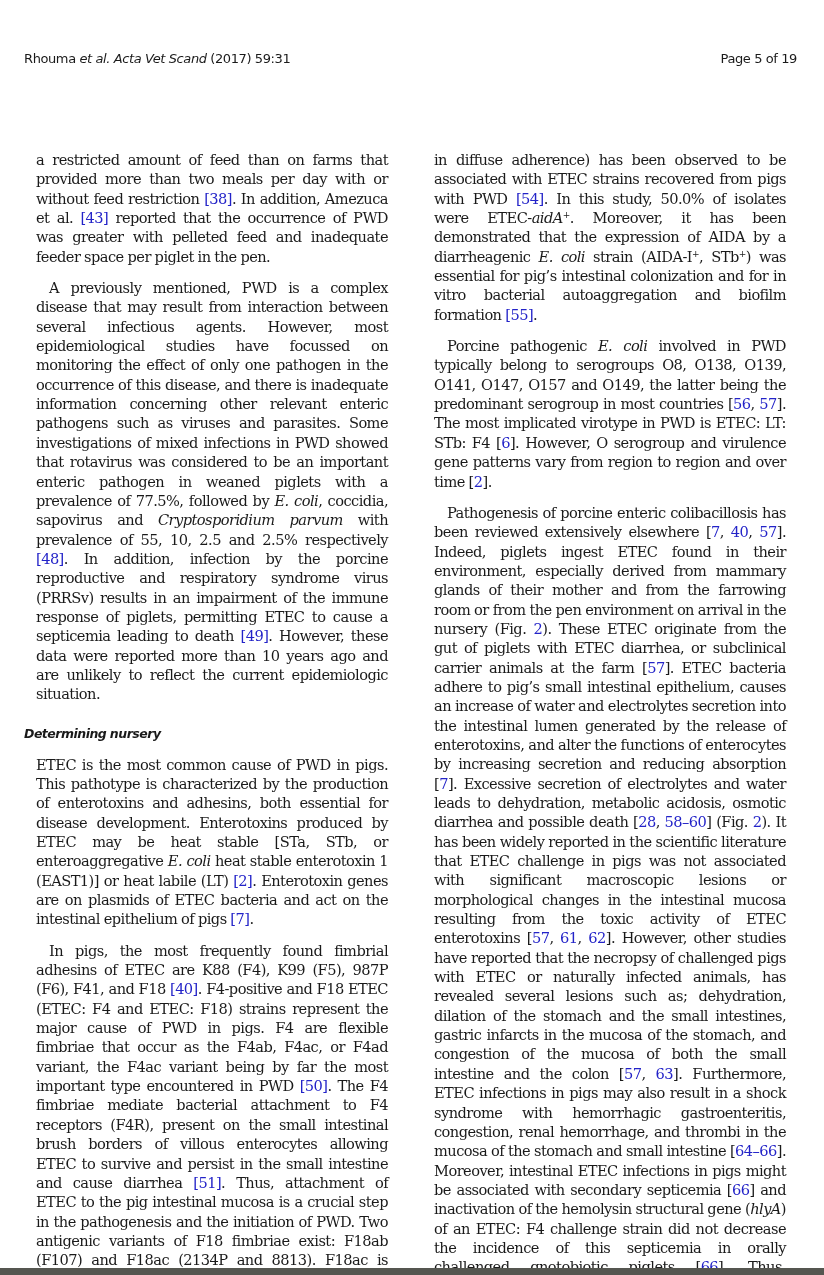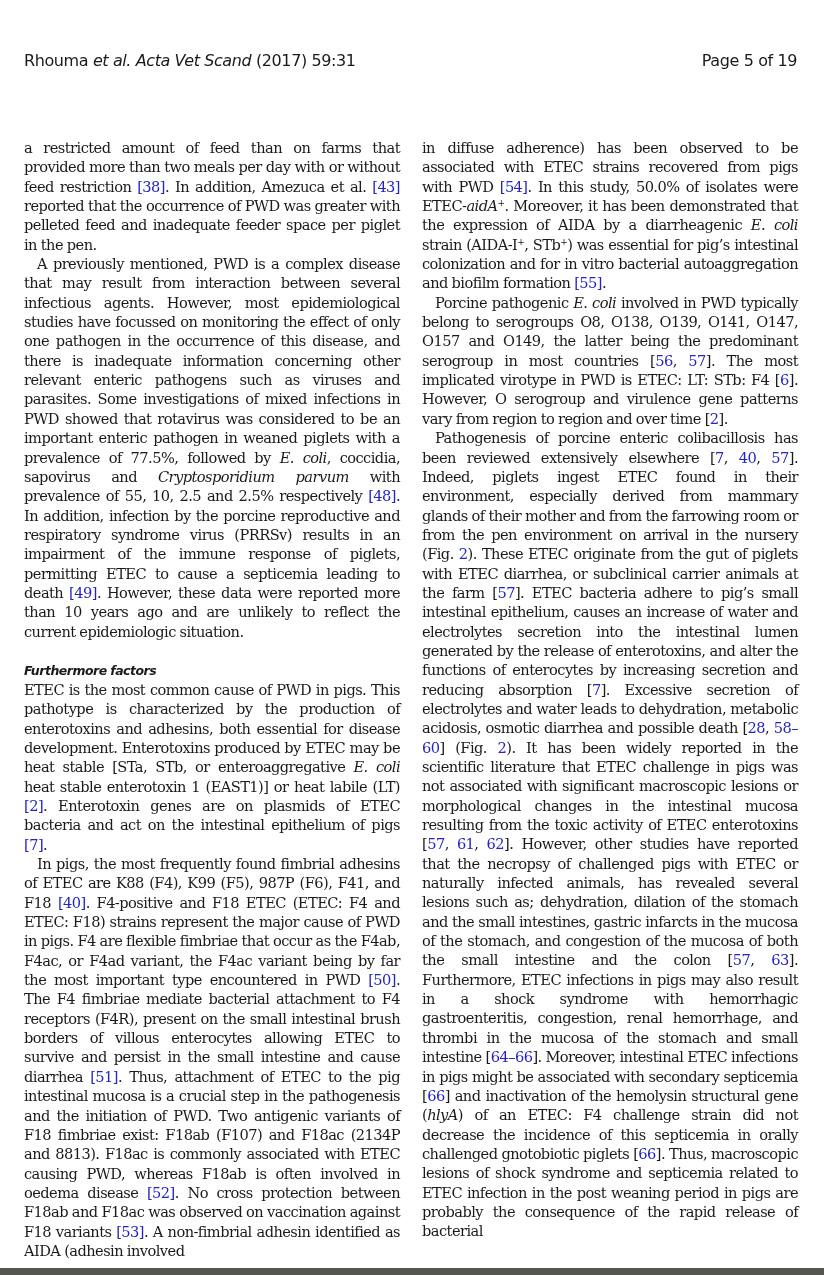--- a/index.html
+++ b/index.html
@@ -1,33 +1,33 @@
 <!DOCTYPE html>
 <html><head>
 <meta charset="utf-8">
 <style>
   html, body { margin: 0; padding: 0; background: #ffffff; }
   body { width: 824px; height: 1275px; position: relative; overflow: hidden; }
   .running-head {
     position: absolute; top: 51px; left: 24px; right: 27px; height: 16px;
-    font-family: "DejaVu Sans", sans-serif; font-size: 16px; color: #1a1a1a;
+    font-family: "DejaVu Sans", sans-serif; font-size: 13px; color: #1a1a1a;
     letter-spacing: -0.4px;
   }
   .running-head .left { position: absolute; left: 0; top: 0; }
   .running-head .right { position: absolute; right: 0; top: 0; margin-left: 28px; }
   .running-head .jr { font-style: italic; }
   .col {
     position: absolute; top: 138px; width: 376px;
     font-family: "DejaVu Serif", "Liberation Serif", serif;
     font-size: 14.6px; line-height: 19.35px; color: #1a1a1a;
     text-align: justify; hyphens: manual; letter-spacing: -0.55px; word-spacing: -0.3px;
   }
   .col.left { left: 24px; }
   .col.right { left: 422px; }
-  .col p { margin: 0; text-indent: 0; }
+  .col p { margin: 12px; text-indent: 0; }
   .col p.ind { text-indent: 13px; }
   .section-heading {
     font-family: "DejaVu Sans", sans-serif; font-style: italic; font-weight: bold;
     font-size: 12.5px; letter-spacing: -0.5px; margin: 20px 0 0 0; line-height: 19px; color: #1a1a1a;
   }
   a.ref { color: #2323c8; text-decoration: none; }
   i { }
   sup { font-size: 9px; line-height: 0; vertical-align: 5px; }
   .bottom-bar {
     position: absolute; left: 0; right: 0; bottom: 0; height: 7px; background: #555650;
@@ -39,21 +39,21 @@
 <div class="running-head">
   <span class="left"><span>Rhouma</span> <span class="jr">et al.</span> <span class="jr">Acta Vet Scand</span><span> (2017) 59:31</span></span>
   <span class="right">Page 5 of 19</span>
 </div>
 
 <div class="col left">
   <p><span>a restricted amount of feed than on farms that provided more than two meals per day with or without feed restriction </span><a class="ref">[38]</a><span>. In addition, Amezuca et al. </span><a class="ref">[43]</a><span> reported that the occurrence of PWD was greater with pelleted feed and inadequate feeder space per piglet in the pen.</span></p>
 
   <p class="ind"><span>A previously mentioned, PWD is a complex disease that may result from interaction between several infectious agents. However, most epidemiological studies have focussed on monitoring the effect of only one pathogen in the occurrence of this disease, and there is inadequate information concerning other relevant enteric pathogens such as viruses and parasites. Some investigations of mixed infections in PWD showed that rotavirus was considered to be an important enteric pathogen in weaned piglets with a prevalence of 77.5%, followed by </span><i>E. coli</i><span>, coccidia, sapovirus and </span><i>Cryptosporidium parvum</i><span> with prevalence of 55, 10, 2.5 and 2.5% respectively </span><a class="ref">[48]</a><span>. In addition, infection by the porcine reproductive and respiratory syndrome virus (PRRSv) results in an impairment of the immune response of piglets, permitting ETEC to cause a septicemia leading to death </span><a class="ref">[49]</a><span>. However, these data were reported more than 10 years ago and are unlikely to reflect the current epidemiologic situation.</span></p>
 
-  <h3 class="section-heading">Furthermore factors</h3>
+  <h3 class="section-heading">Determining nursery</h3>
 
   <p><span>ETEC is the most common cause of PWD in pigs. This pathotype is characterized by the production of enterotoxins and adhesins, both essential for disease development. Enterotoxins produced by ETEC may be heat stable [STa, STb, or enteroaggregative </span><i>E. coli</i><span> heat stable enterotoxin 1 (EAST1)] or heat labile (LT) </span><a class="ref">[2]</a><span>. Enterotoxin genes are on plasmids of ETEC bacteria and act on the intestinal epithelium of pigs </span><a class="ref">[7]</a><span>.</span></p>
 
   <p class="ind"><span>In pigs, the most frequently found fimbrial adhesins of ETEC are K88 (F4), K99 (F5), 987P (F6), F41, and F18 </span><a class="ref">[40]</a><span>. F4-positive and F18 ETEC (ETEC: F4 and ETEC: F18) strains represent the major cause of PWD in pigs. F4 are flexible fimbriae that occur as the F4ab, F4ac, or F4ad variant, the F4ac variant being by far the most important type encountered in PWD </span><a class="ref">[50]</a><span>. The F4 fimbriae mediate bacterial attachment to F4 receptors (F4R), present on the small intestinal brush borders of villous enterocytes allowing ETEC to survive and persist in the small intestine and cause diarrhea </span><a class="ref">[51]</a><span>. Thus, attachment of ETEC to the pig intestinal mucosa is a crucial step in the pathogenesis and the initiation of PWD. Two antigenic variants of F18 fimbriae exist: F18ab (F107) and F18ac (2134P and 8813). F18ac is commonly associated with ETEC causing PWD, whereas F18ab is often involved in oedema disease </span><a class="ref">[52]</a><span>. No cross protection between F18ab and F18ac was observed on vaccination against F18 variants </span><a class="ref">[53]</a><span>. A non-fimbrial adhesin identified as AIDA (adhesin involved</span></p>
 </div>
 
 <div class="col right">
   <p><span>in diffuse adherence) has been observed to be associated with ETEC strains recovered from pigs with PWD </span><a class="ref">[54]</a><span>. In this study, 50.0% of isolates were ETEC-</span><i>aidA</i><sup>+</sup><span>. Moreover, it has been demonstrated that the expression of AIDA by a diarrheagenic </span><i>E. coli</i><span> strain (AIDA-I</span><sup>+</sup><span>, STb</span><sup>+</sup><span>) was essential for pig’s intestinal colonization and for in vitro bacterial autoaggregation and biofilm formation </span><a class="ref">[55]</a><span>.</span></p>
 
   <p class="ind"><span>Porcine pathogenic </span><i>E. coli</i><span> involved in PWD typically belong to serogroups O8, O138, O139, O141, O147, O157 and O149, the latter being the predominant serogroup in most countries [</span><a class="ref">56</a><span>, </span><a class="ref">57</a><span>]. The most implicated virotype in PWD is ETEC: LT: STb: F4 [</span><a class="ref">6</a><span>]. However, O serogroup and virulence gene patterns vary from region to region and over time [</span><a class="ref">2</a><span>].</span></p>

